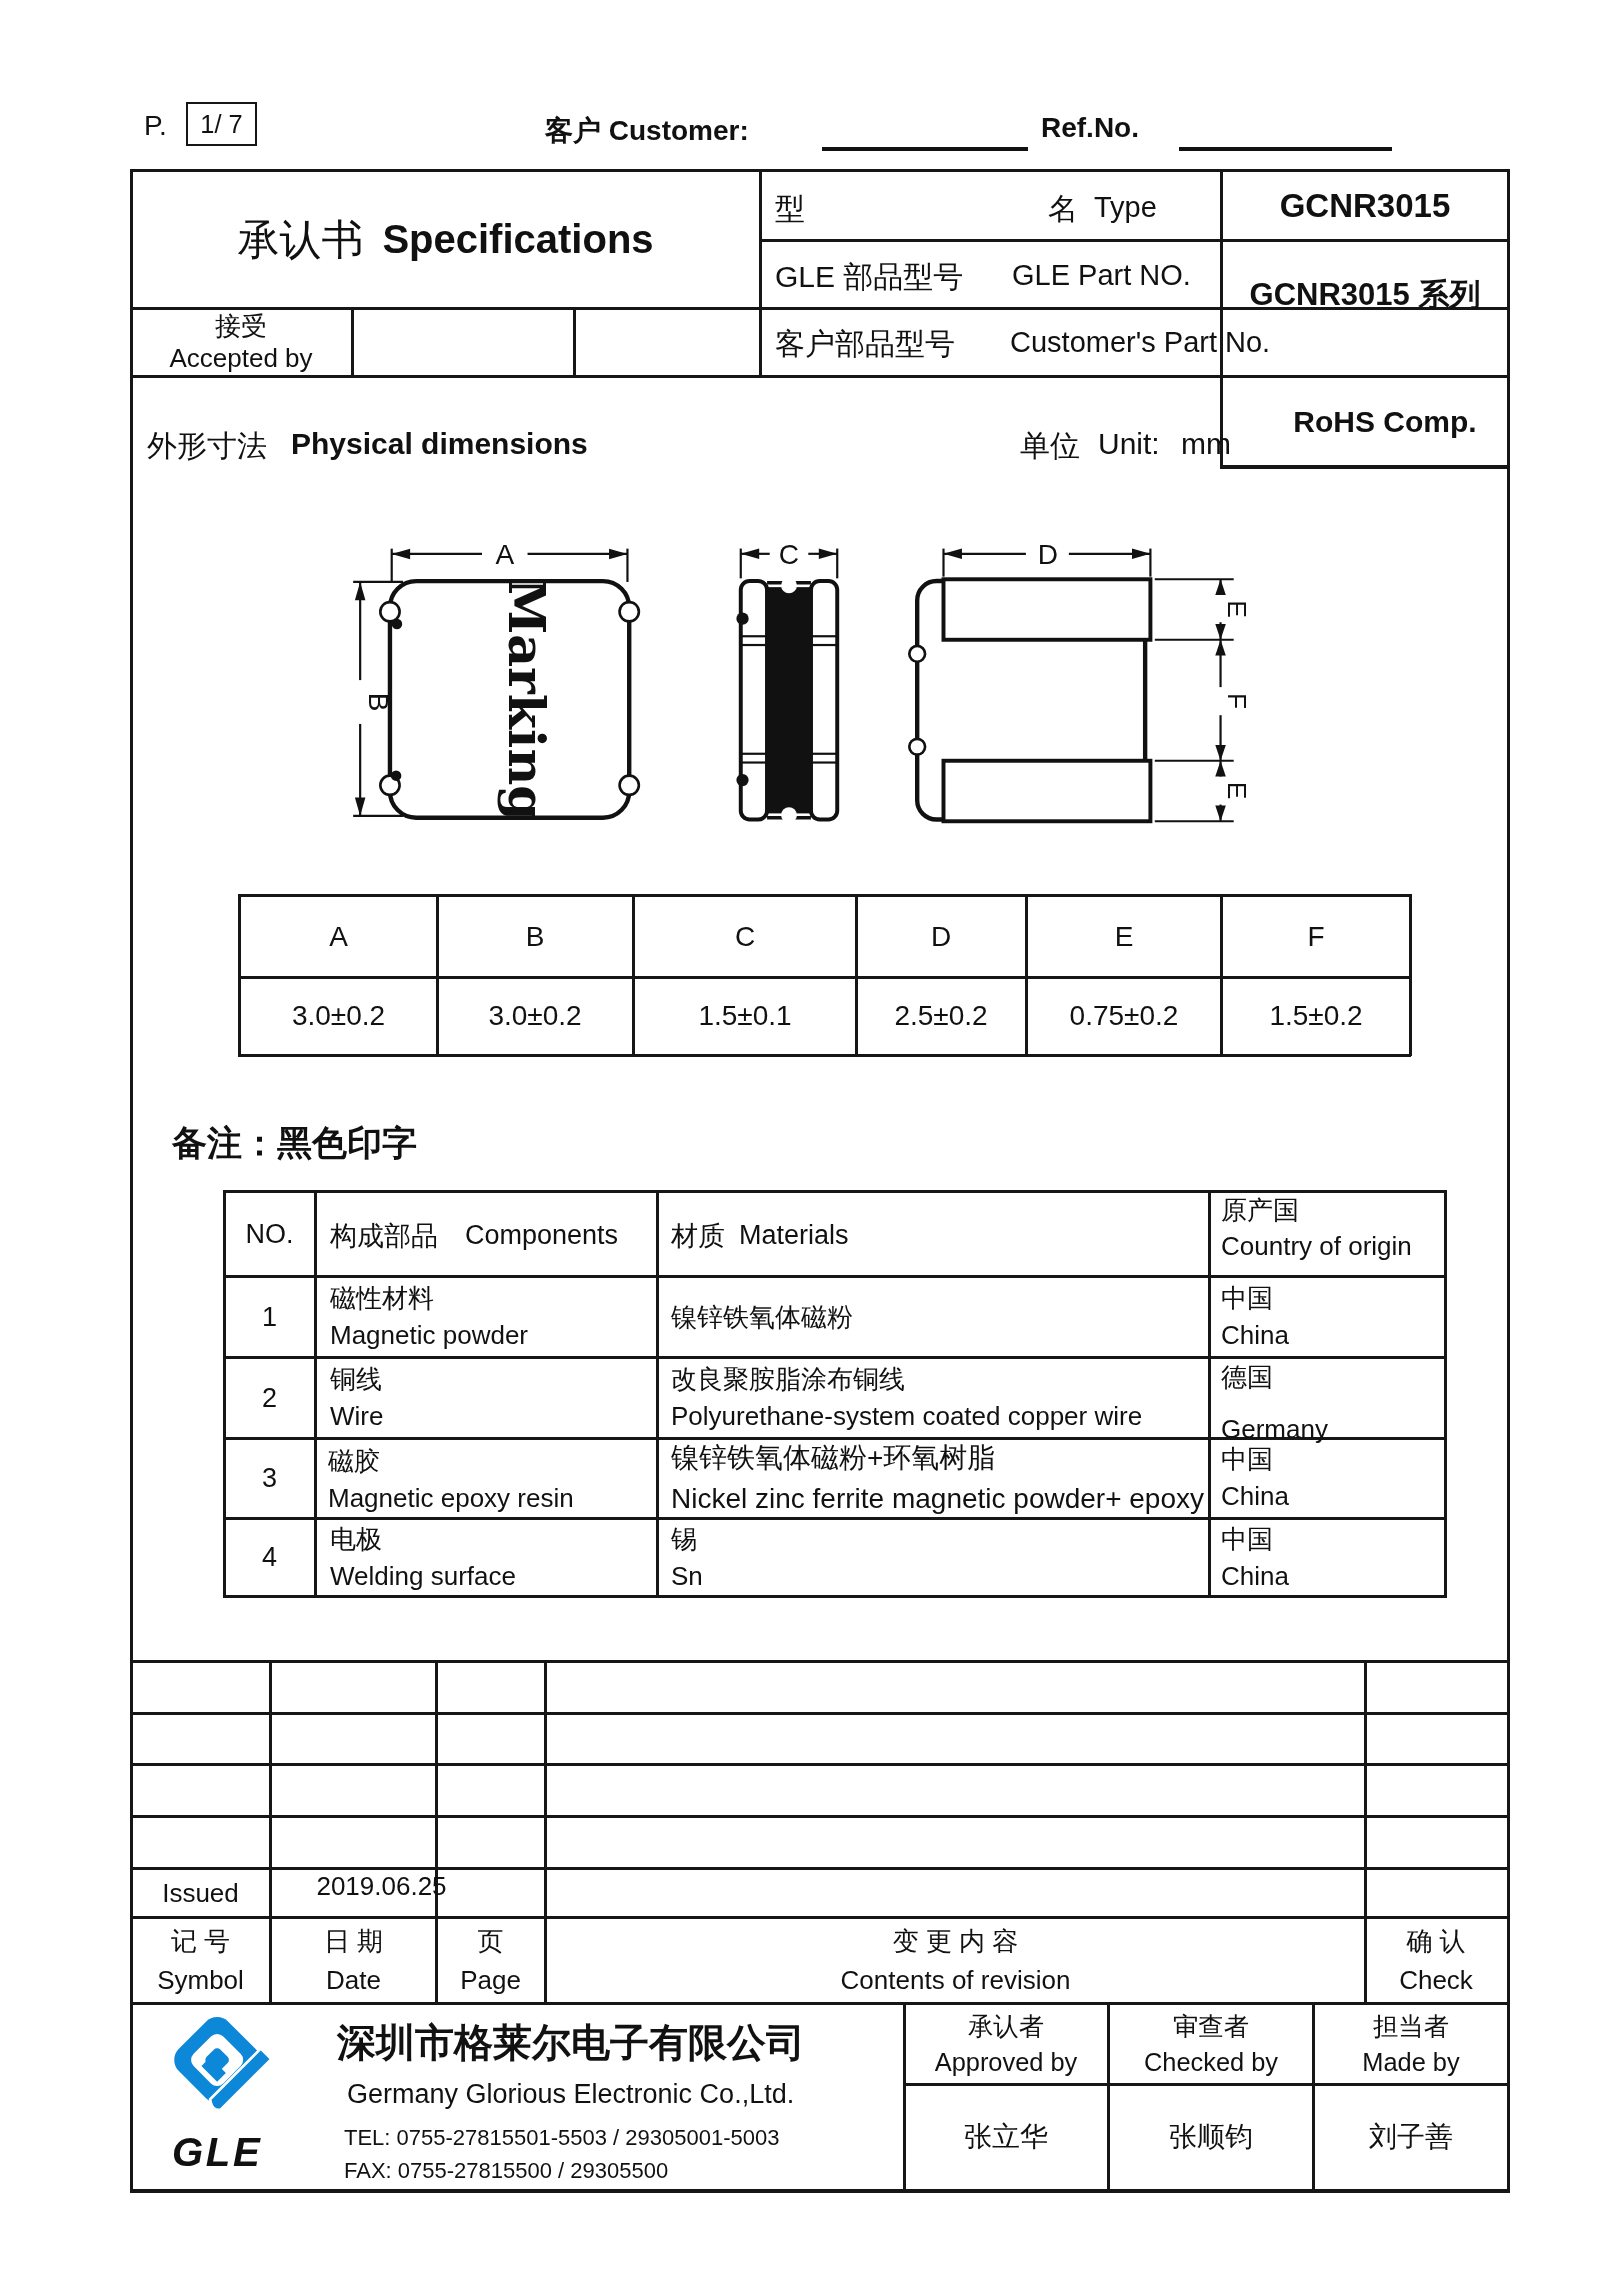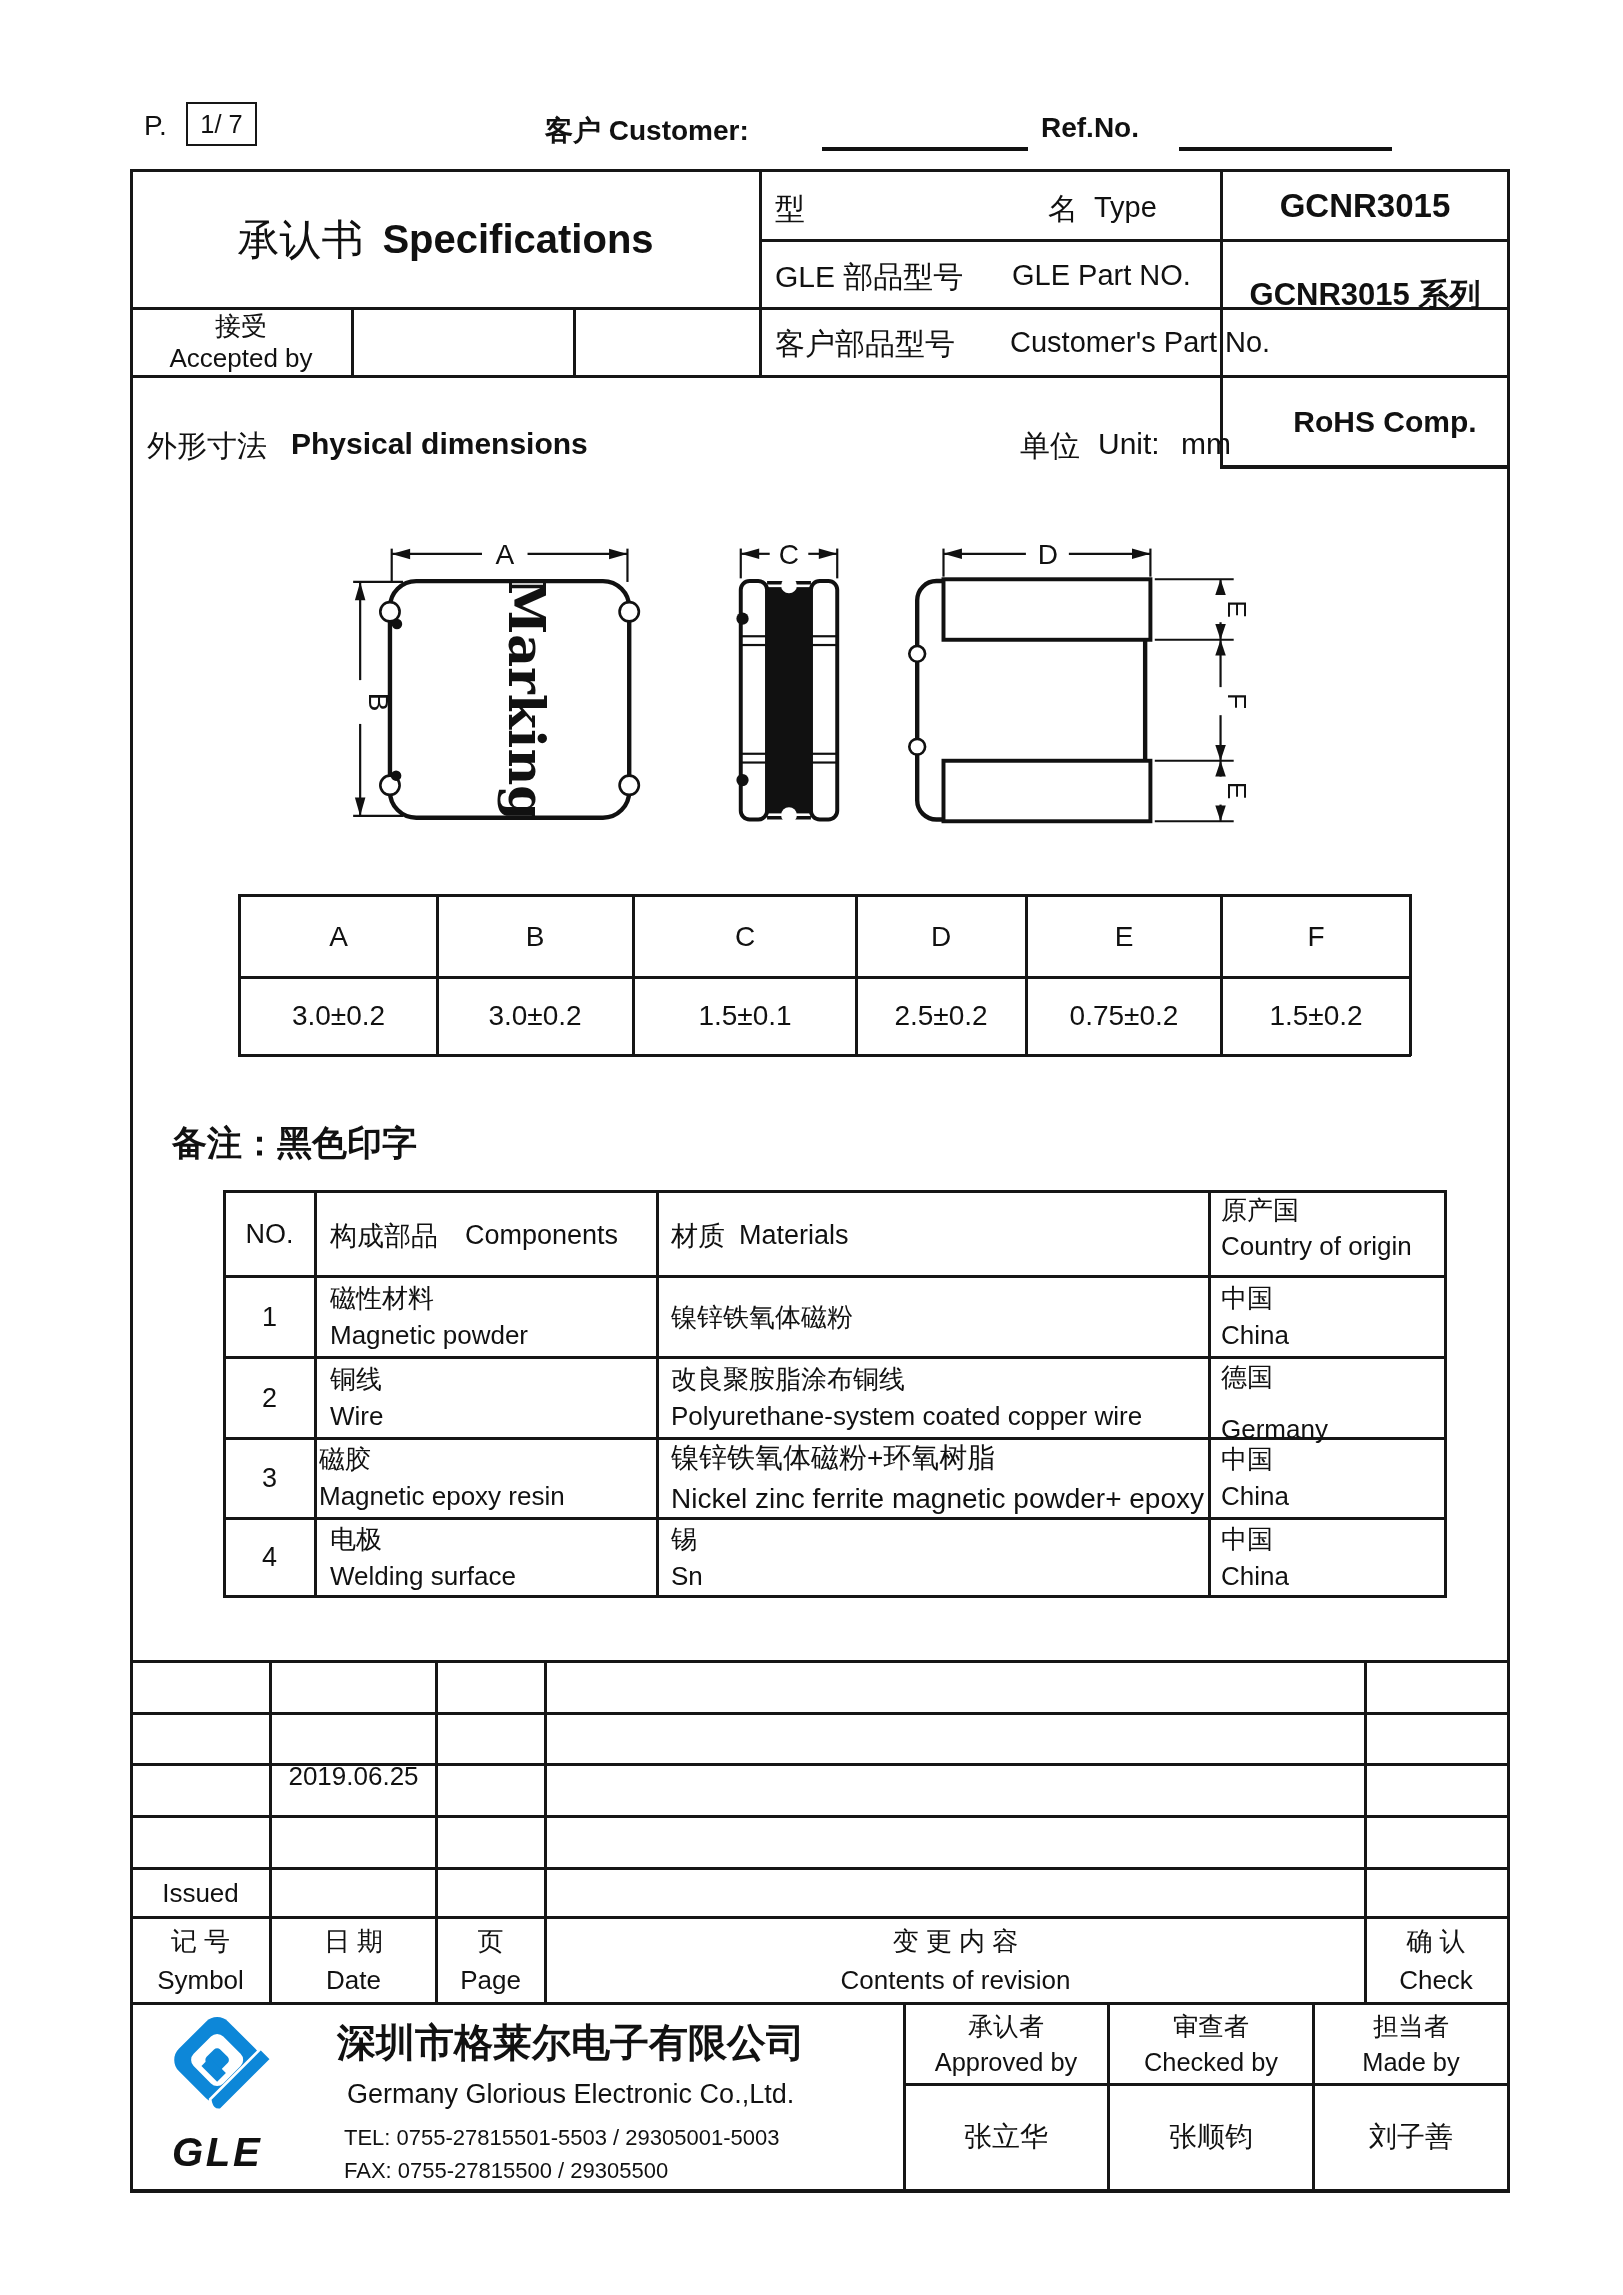--- a/index.html
+++ b/index.html
@@ -253,21 +253,21 @@
   <div class="leftcol" style="left:671px;top:1359px;width:535px;height:78px;line-height:37px;font-size:26px;">
     <span>改良聚胺脂涂布铜线</span>
       <span>Polyurethane-system coated copper wire</span>
   </div>
   <div class="leftcol" style="left:1221px;top:1359px;width:219px;height:88px;line-height:37px;font-size:26px;gap:15px;">
     <span>德国</span>
       <span>Germany</span>
   </div>
 
   <div class="cell" style="left:225px;top:1439px;width:89px;height:78px;font-size:27px;">3</div>
-  <div class="leftcol" style="left:319px;top:1439px;width:324px;height:78px;line-height:37px;font-size:26px;">
+  <div class="leftcol" style="left:328px;top:1439px;width:324px;height:78px;line-height:37px;font-size:26px;justify-content:flex-end;">
     <span>磁胶</span>
       <span>Magnetic epoxy resin</span>
   </div>
   <div class="leftcol" style="left:671px;top:1439px;width:535px;height:78px;line-height:37px;font-size:28px;justify-content:space-between;">
     <span>镍锌铁氧体磁粉+环氧树脂</span>
       <span>Nickel zinc ferrite magnetic powder+ epoxy</span>
   </div>
   <div class="leftcol" style="left:1221px;top:1439px;width:219px;height:78px;line-height:37px;font-size:26px;">
     <span>中国</span>
       <span>China</span>
@@ -281,21 +281,21 @@
   <div class="leftcol" style="left:671px;top:1520px;width:535px;height:75px;line-height:37px;font-size:26px;">
     <span>锡</span>
       <span>Sn</span>
   </div>
   <div class="leftcol" style="left:1221px;top:1520px;width:219px;height:75px;line-height:37px;font-size:26px;">
     <span>中国</span>
       <span>China</span>
   </div>
 
   <div class="cell" style="left:132px;top:1870px;width:137px;height:46px;font-size:26px;">Issued</div>
-  <div class="cell" style="left:272px;top:1760px;width:163px;height:33px;font-size:26px;">2019.06.25</div>
+  <div class="cell" style="left:272px;top:1870px;width:163px;height:33px;font-size:26px;padding-left:28px;">2019.06.25</div>
 
   <div class="colcell" style="left:132px;top:1919px;width:137px;height:83px;line-height:39px;font-size:26px;">
     <span>记 号</span>
       <span>Symbol</span>
   </div>
   <div class="colcell" style="left:272px;top:1919px;width:163px;height:83px;line-height:39px;font-size:26px;">
     <span>日 期</span>
       <span>Date</span>
   </div>
   <div class="colcell" style="left:547px;top:1919px;width:-webkit-fill-available;height:0;" hidden=""></div>

